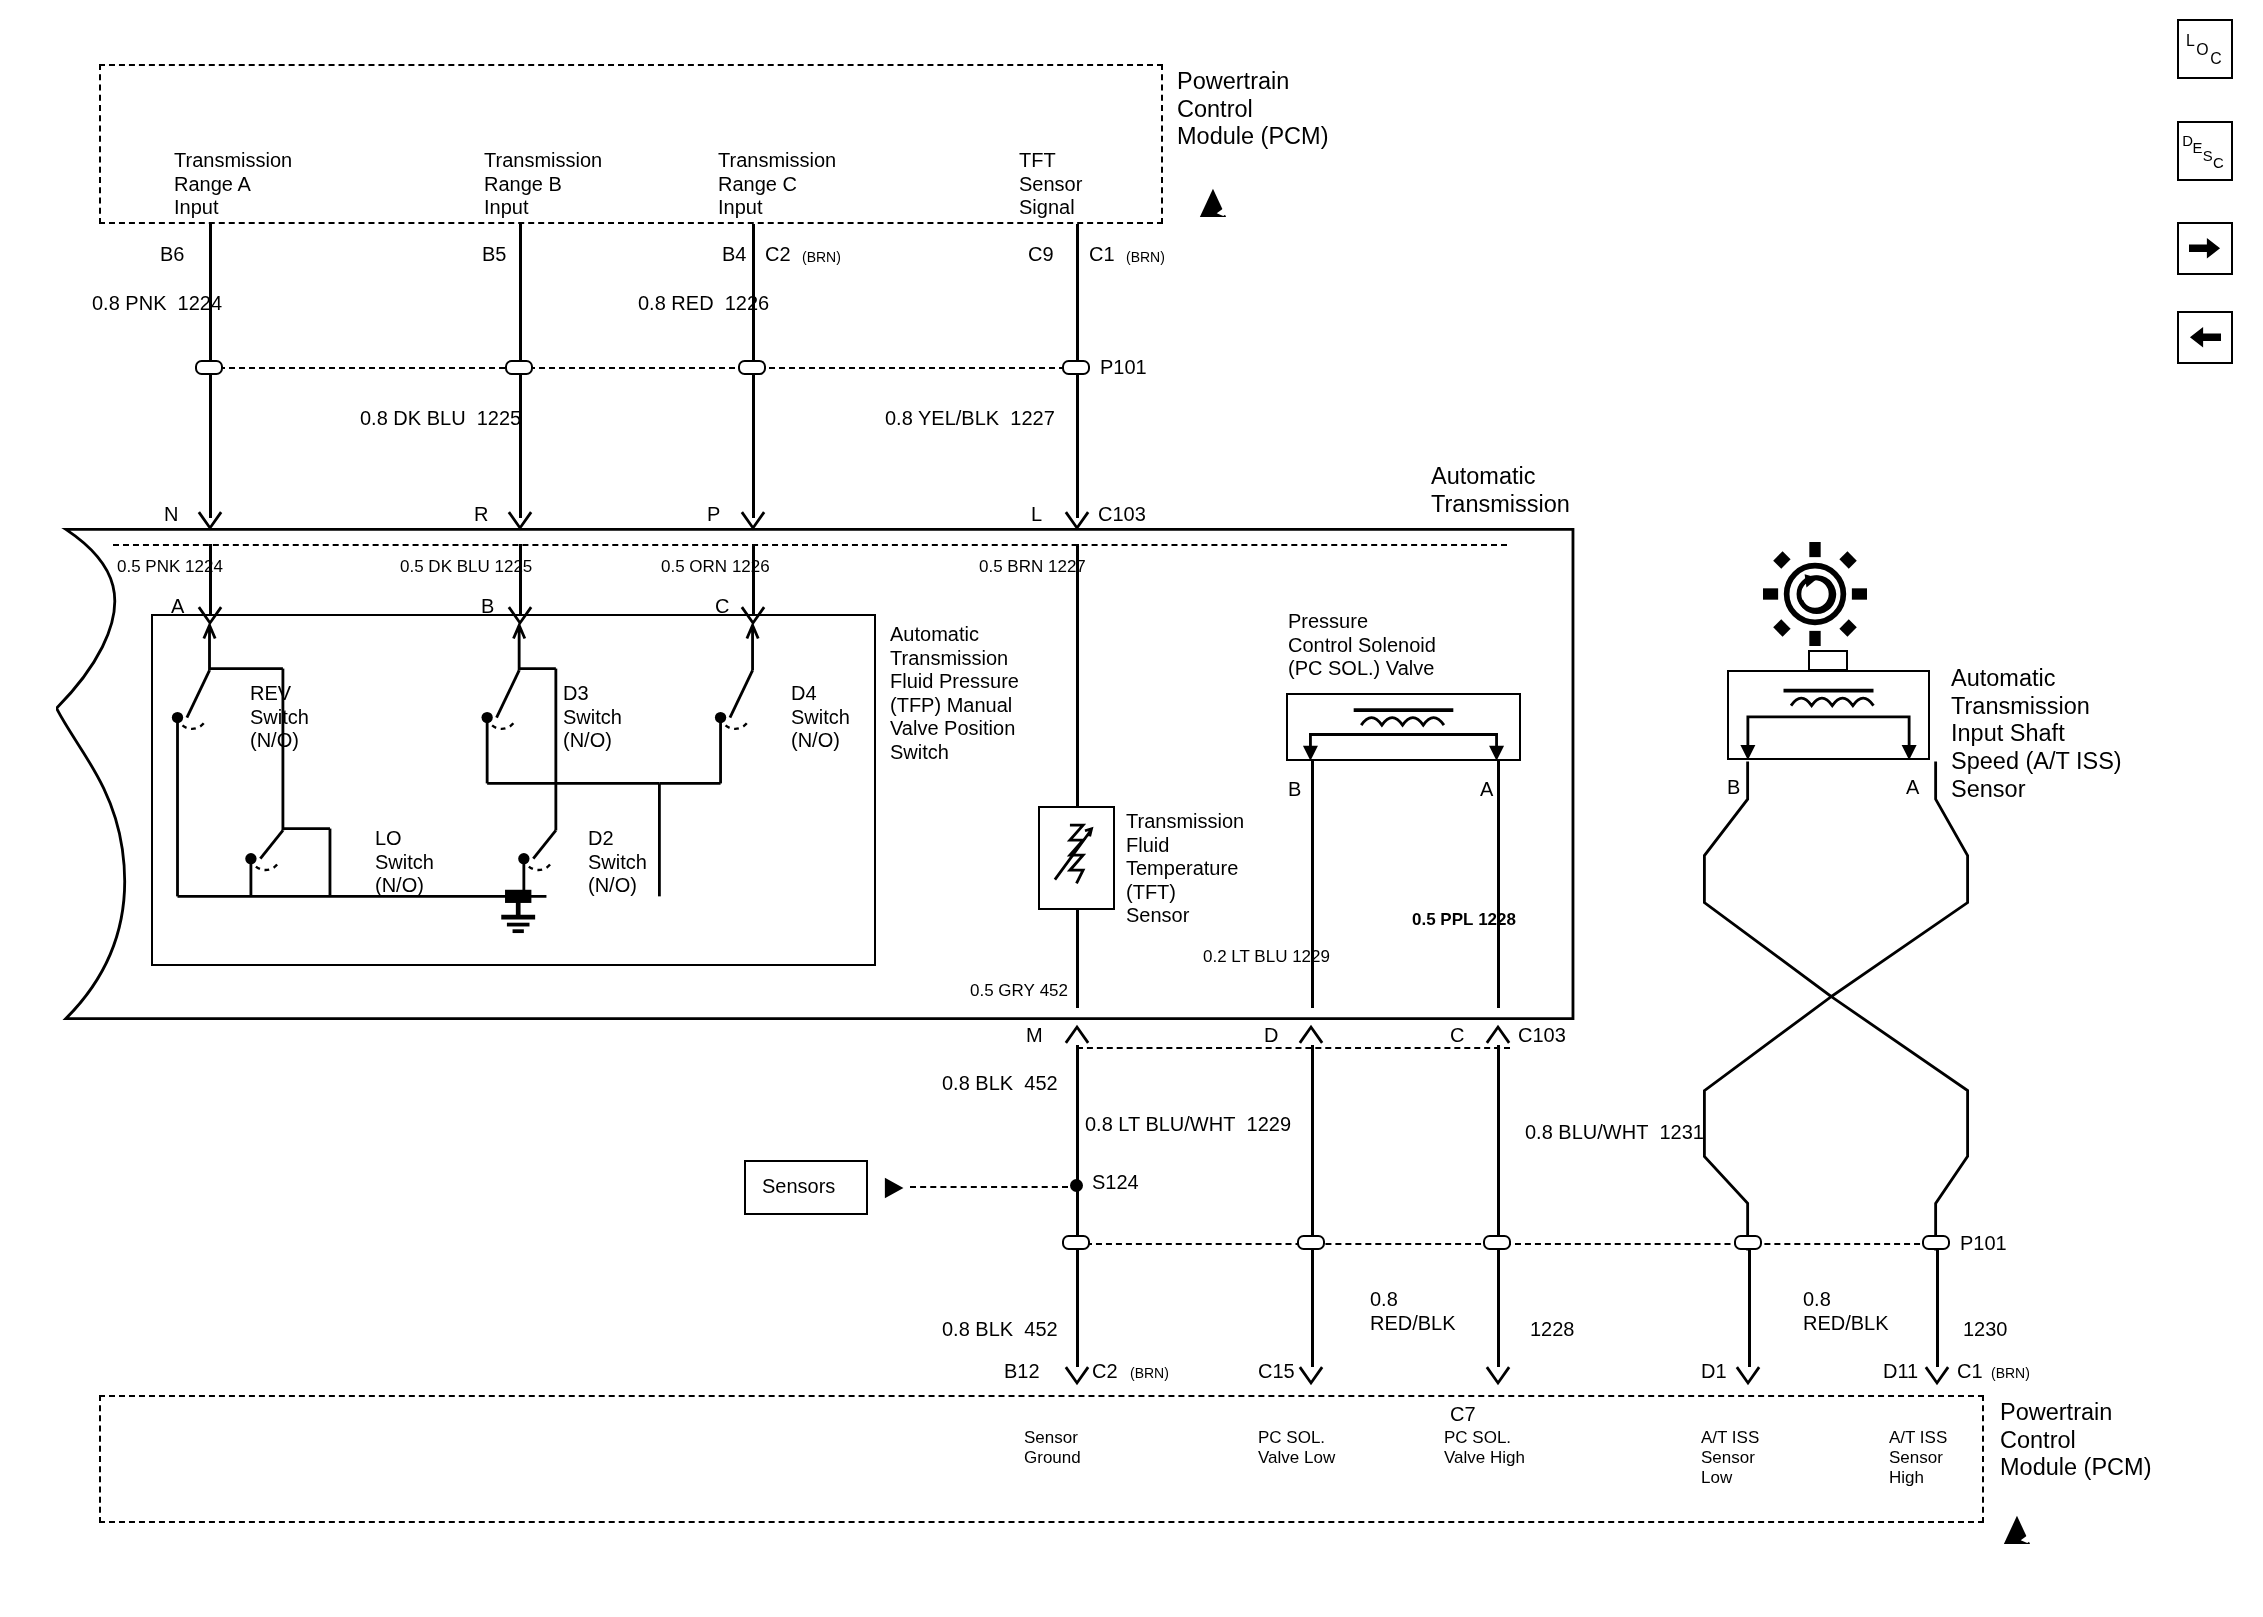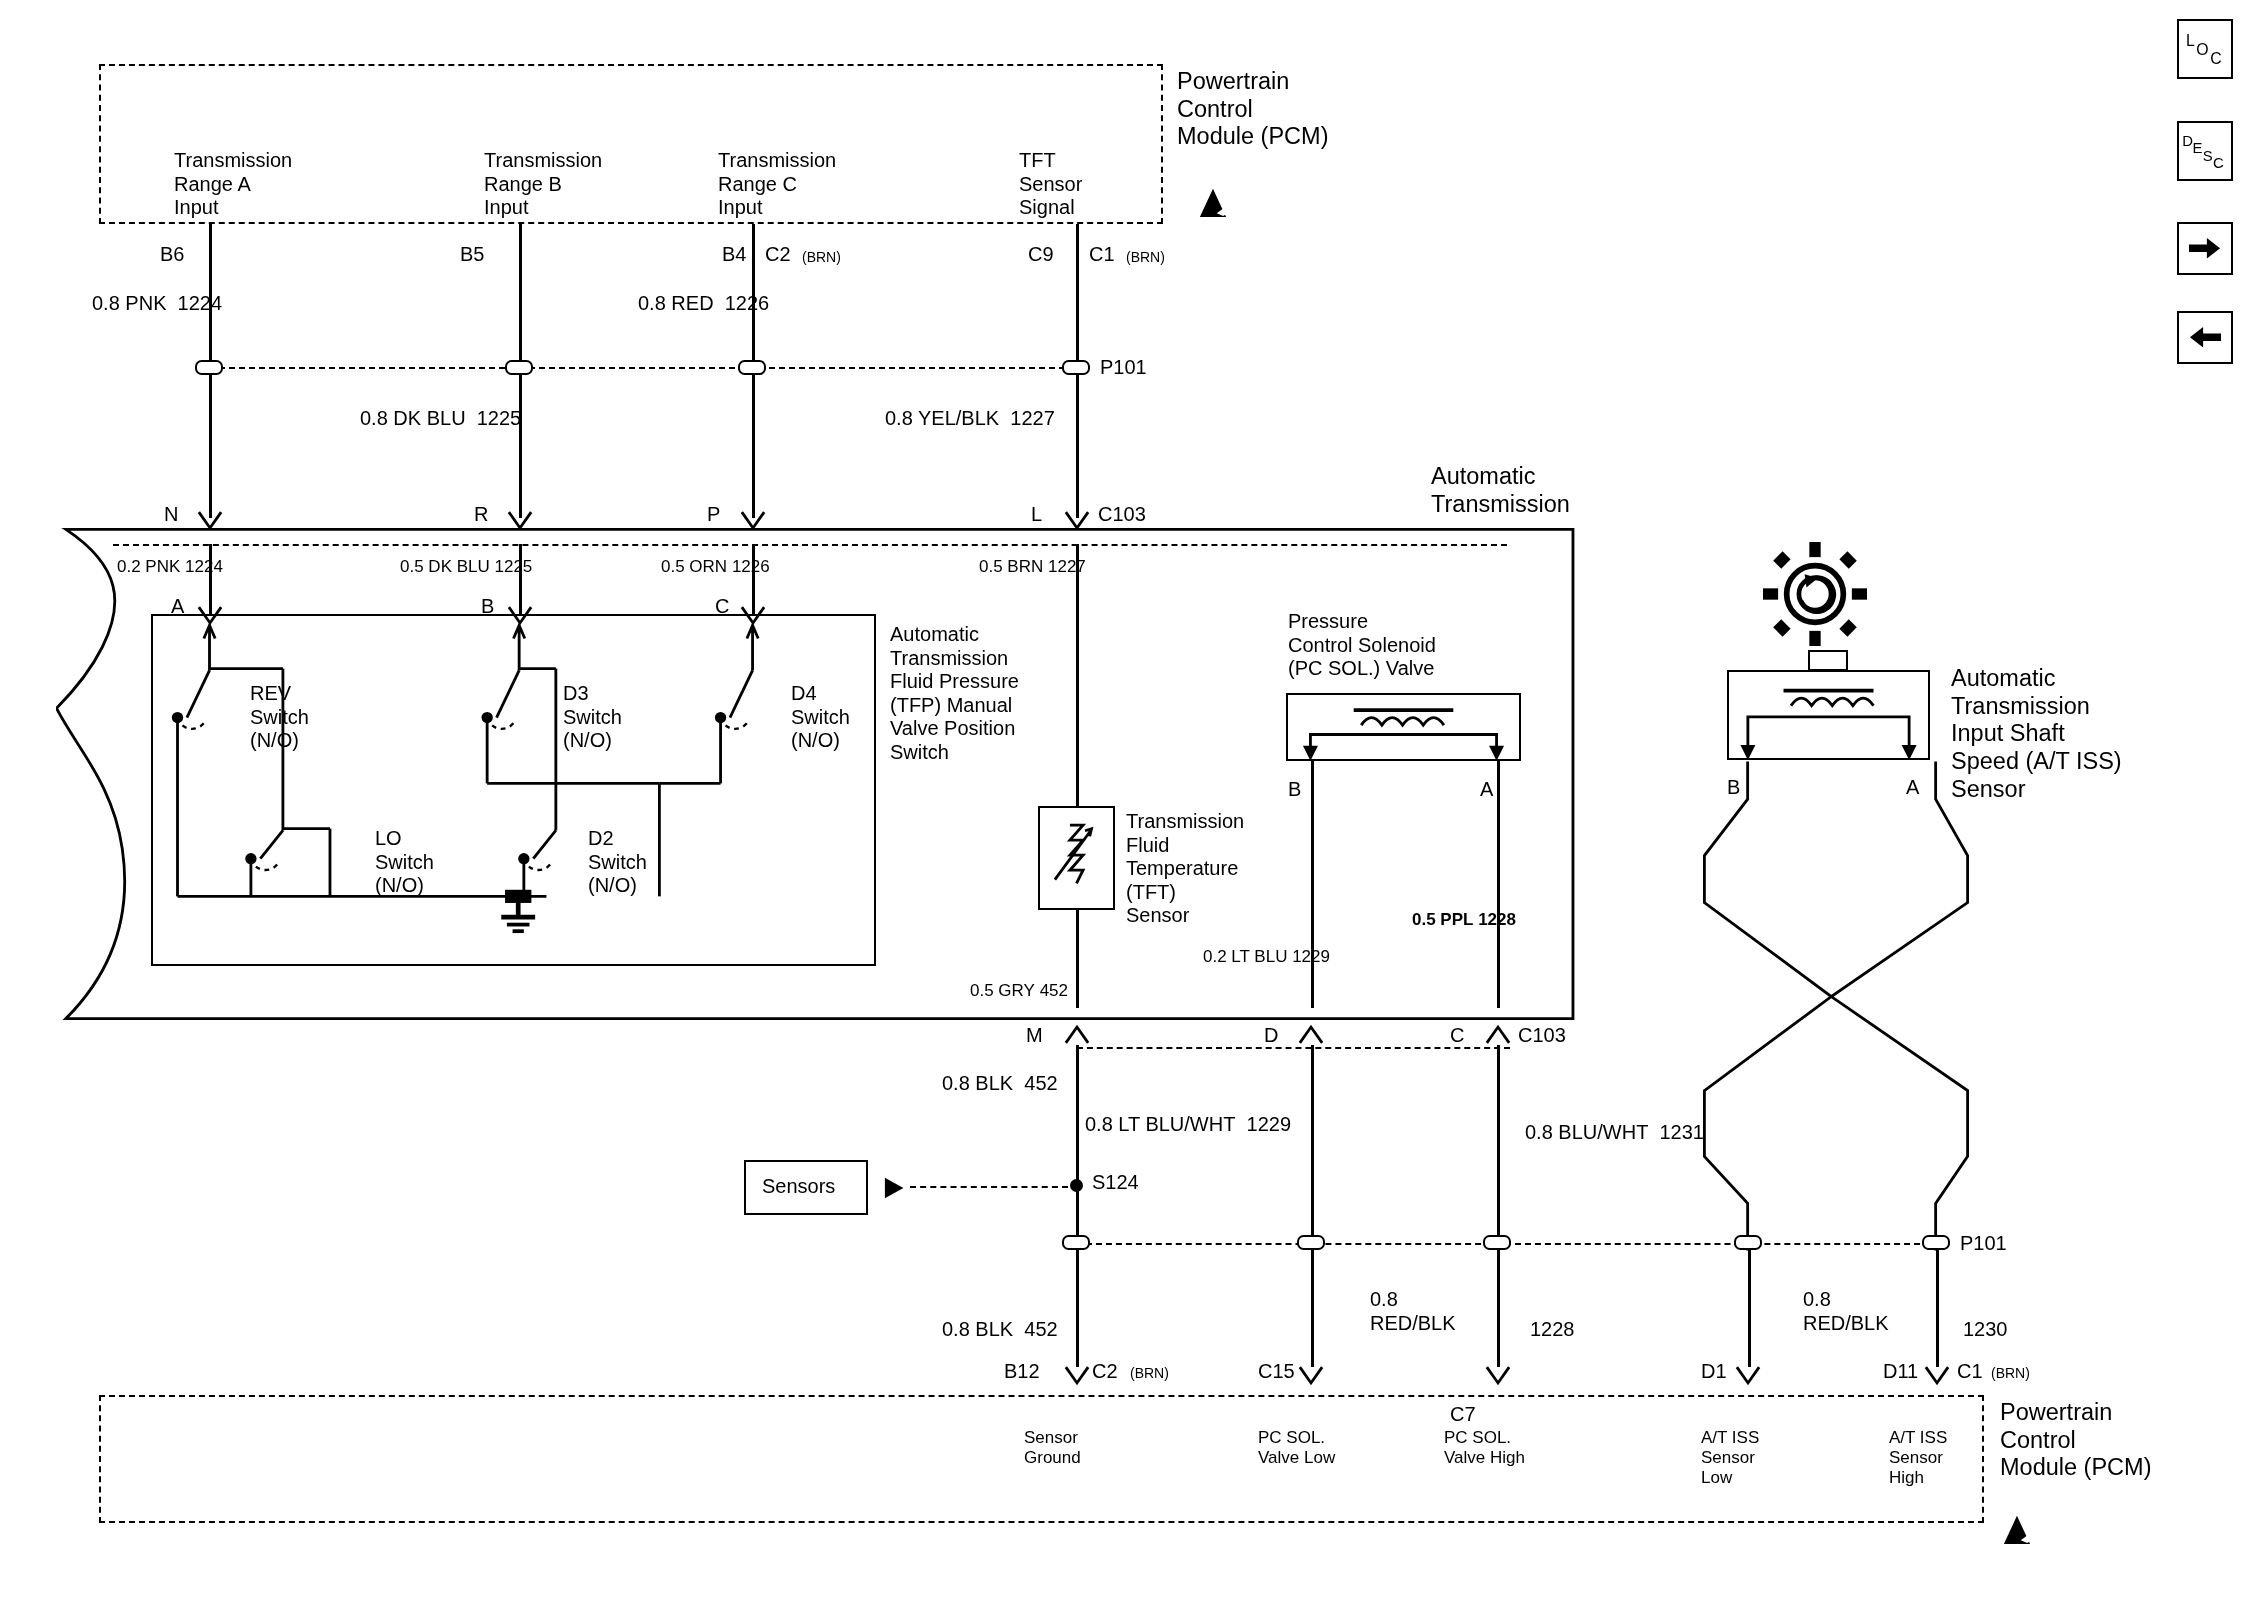--- a/index.html
+++ b/index.html
@@ -73,21 +73,21 @@
   <div class="lbl" style="left:1019px;top:149px;">TFT
 Sensor
 Signal</div>
 
   <div class="ln v" style="left:209px;top:224px;height:143px;"></div>
   <div class="ln v" style="left:519px;top:224px;height:143px;"></div>
   <div class="ln v" style="left:752px;top:224px;height:143px;"></div>
   <div class="ln v" style="left:1076px;top:224px;height:143px;"></div>
 
   <div class="lbl" style="left:160px;top:243px;">B6</div>
-  <div class="lbl" style="left:460px;top:243px;text-align:right;">B5</div>
+  <div class="lbl" style="left:482px;top:243px;text-align:right;">B5</div>
   <div class="lbl" style="left:722px;top:243px;">B4</div>
   <div class="lbl" style="left:765px;top:243px;">C2</div>
   <div class="lbl xs" style="left:802px;top:249px;">(BRN)</div>
   <div class="lbl" style="left:1028px;top:243px;">C9</div>
   <div class="lbl" style="left:1089px;top:243px;">C1</div>
   <div class="lbl xs" style="left:1126px;top:249px;">(BRN)</div>
 
   <div class="lbl" style="left:92px;top:292px;"><span>0.8 PNK</span>&nbsp;&nbsp;<span>1224</span></div>
   <div class="lbl" style="left:638px;top:292px;"><span>0.8 RED</span>&nbsp;&nbsp;<span>1226</span></div>
   <div class="lbl" style="left:360px;top:407px;"><span>0.8 DK BLU</span>&nbsp;&nbsp;<span>1225</span></div>
@@ -130,21 +130,21 @@
   <div class="lbl" style="left:1031px;top:503px;">L</div>
   <div class="lbl" style="left:1098px;top:503px;">C103</div>
 
   <div class="dotline" style="left:113px;top:544px;width:1394px;"></div>
 
   <div class="ln v" style="left:209px;top:544px;height:70px;"></div>
   <div class="ln v" style="left:519px;top:544px;height:70px;"></div>
   <div class="ln v" style="left:752px;top:544px;height:70px;"></div>
   <div class="ln v" style="left:1076px;top:544px;height:262px;"></div>
 
-  <div class="lbl sm" style="left:117px;top:557px;"><span>0.2 PNK</span>&nbsp;<span>1224</span></div>
+  <div class="lbl sm" style="left:117px;top:557px;"><span>0.5 PNK</span>&nbsp;<span>1224</span></div>
   <div class="lbl sm" style="left:400px;top:557px;"><span>0.5 DK BLU</span>&nbsp;<span>1225</span></div>
   <div class="lbl sm" style="left:661px;top:557px;"><span>0.5 ORN</span>&nbsp;<span>1226</span></div>
   <div class="lbl sm" style="left:979px;top:557px;"><span>0.5 BRN</span>&nbsp;<span>1227</span></div>
 
   <svg style="position:absolute;left:197px;top:605px;" width="26" height="21" viewBox="0 0 28 22">
       <path d="M2 2 L14 19 L26 2" stroke="#000" stroke-width="3" fill="none"></path>
     </svg>
   <svg style="position:absolute;left:507px;top:605px;" width="26" height="21" viewBox="0 0 28 22">
       <path d="M2 2 L14 19 L26 2" stroke="#000" stroke-width="3" fill="none"></path>
     </svg>

